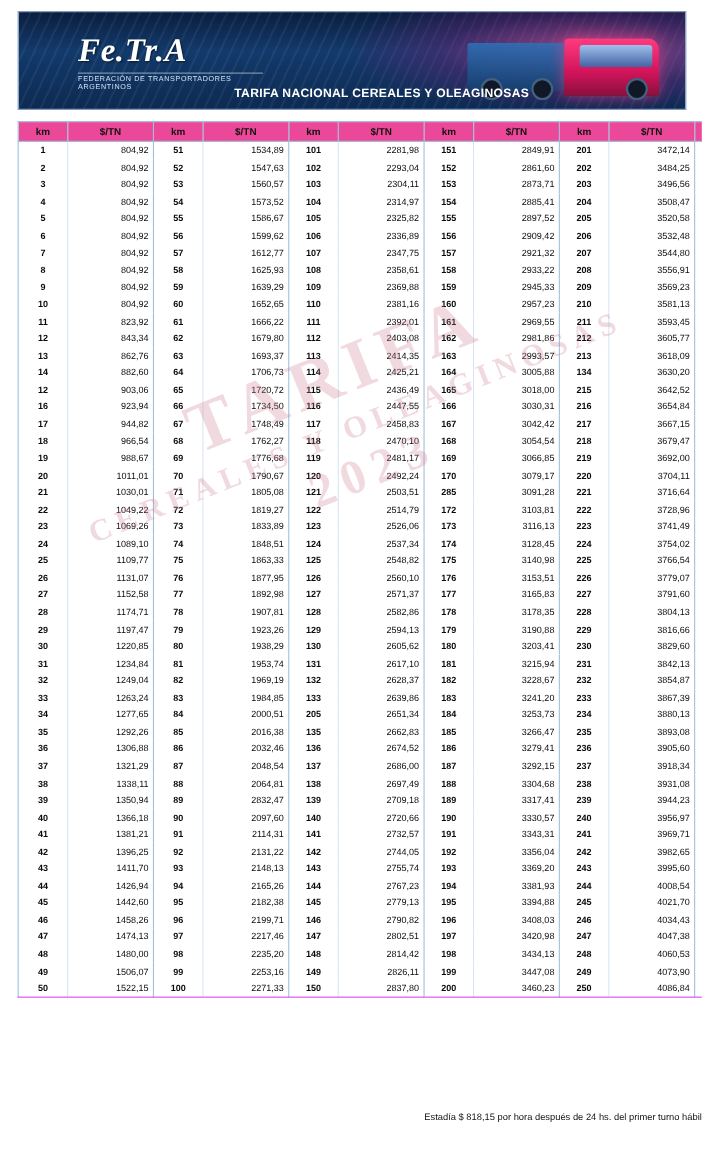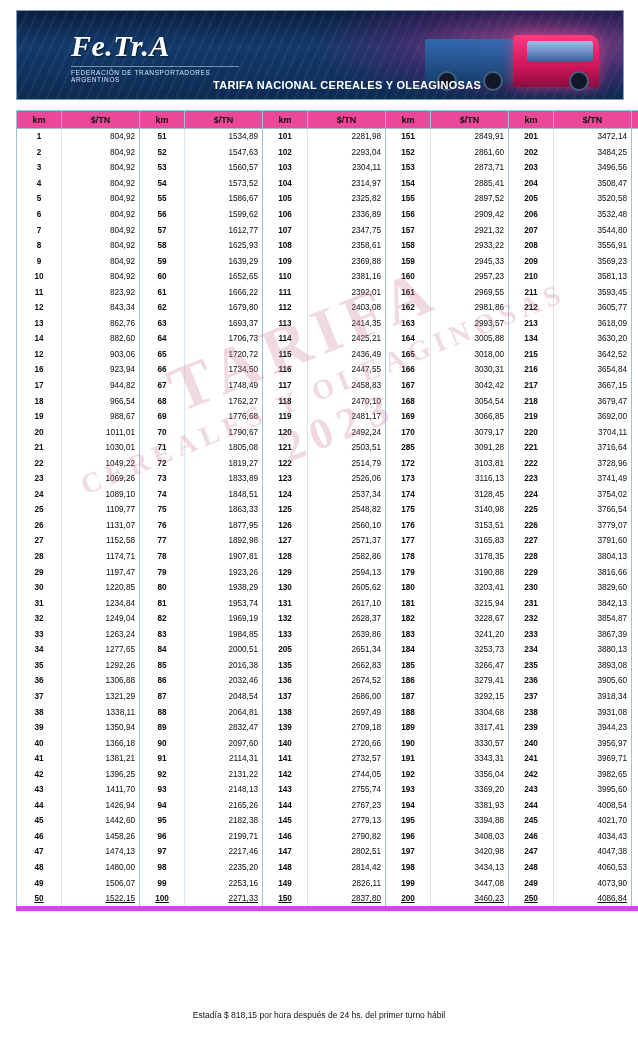--- a/index.html
+++ b/index.html
@@ -178,29 +178,29 @@
   }
   td.pr {
     text-align: right;
     padding-right: 16px;
   }
   th.km-h { width: 44px; }
   th.pr-h { width: 77px; }
   
   .grp-start { border-left: 1px solid #9fc0dd !important; }
   .grp-end { border-right: 1px solid #9fc0dd !important; }
-  tbody tr:last-child td { border-bottom: 5px solid #d946ef; text-decoration: underline; }
+  tbody tr:last-child td { border-bottom: 1px solid #d946ef; }
 
   
   .footer-note {
     position: absolute;
     left: 0;
     top: 1010px;
     width: 638px;
-    text-align: center;
+    text-align: right;
     font-size: 8.5px;
     color: #111111;
   }
 </style>
 </head>
 <body>
 
 <div class="page">
 
   <div class="banner">

